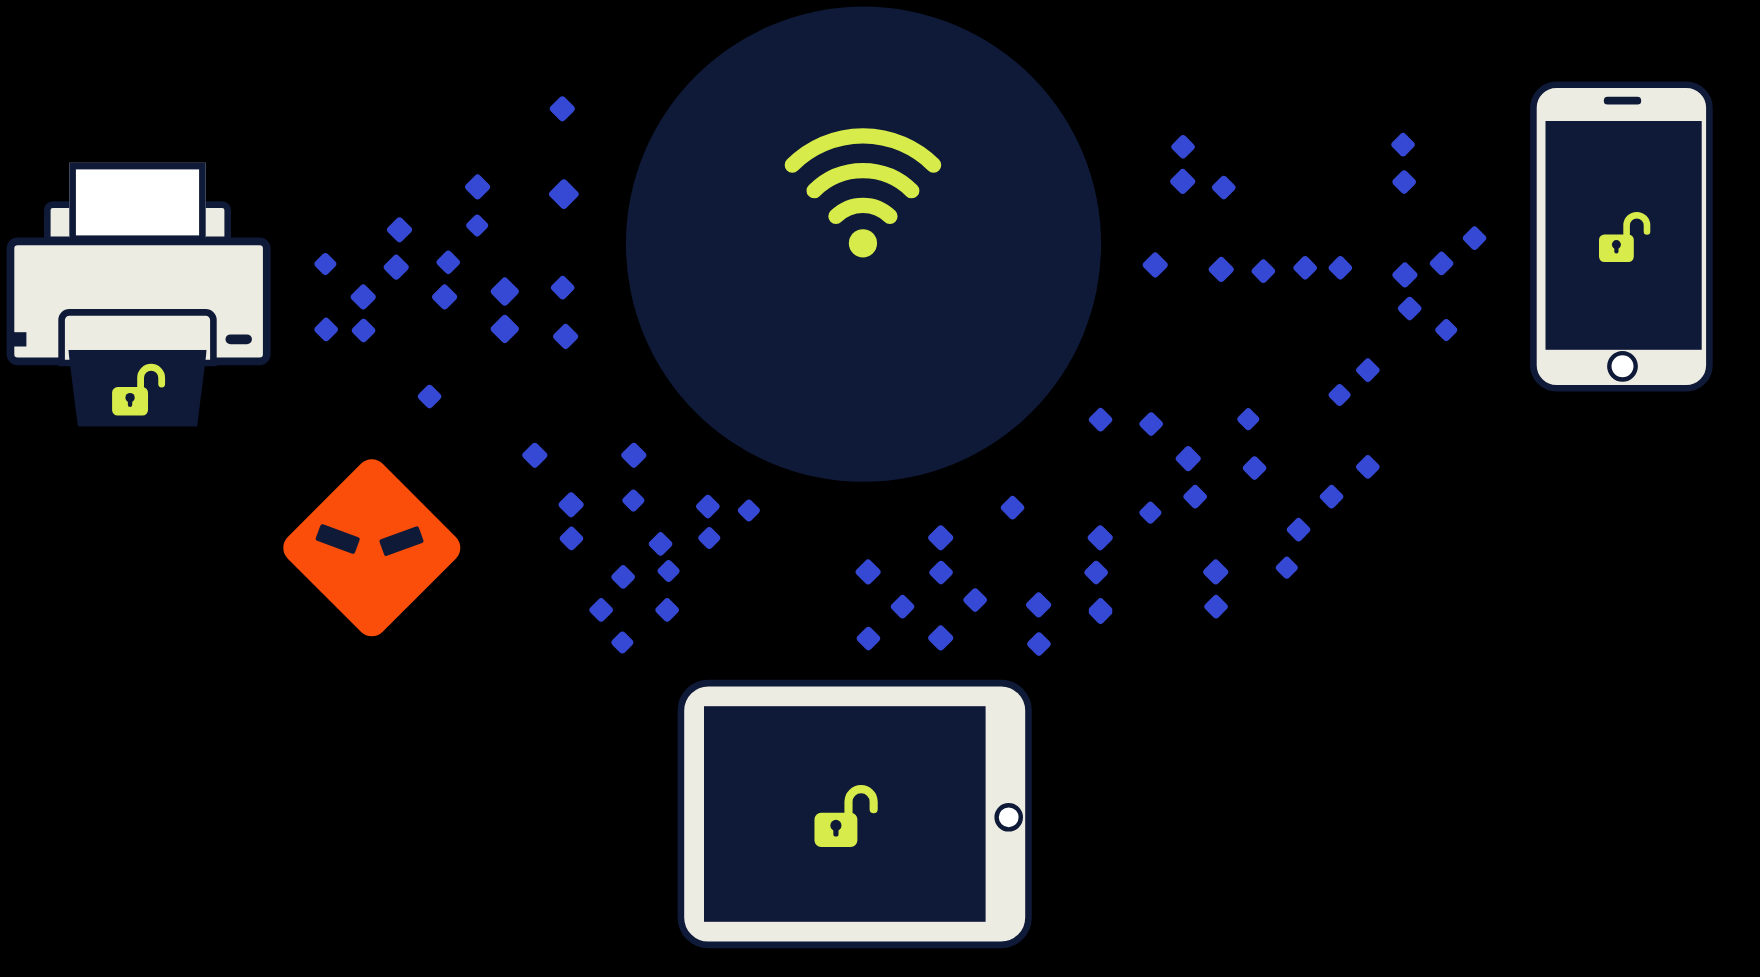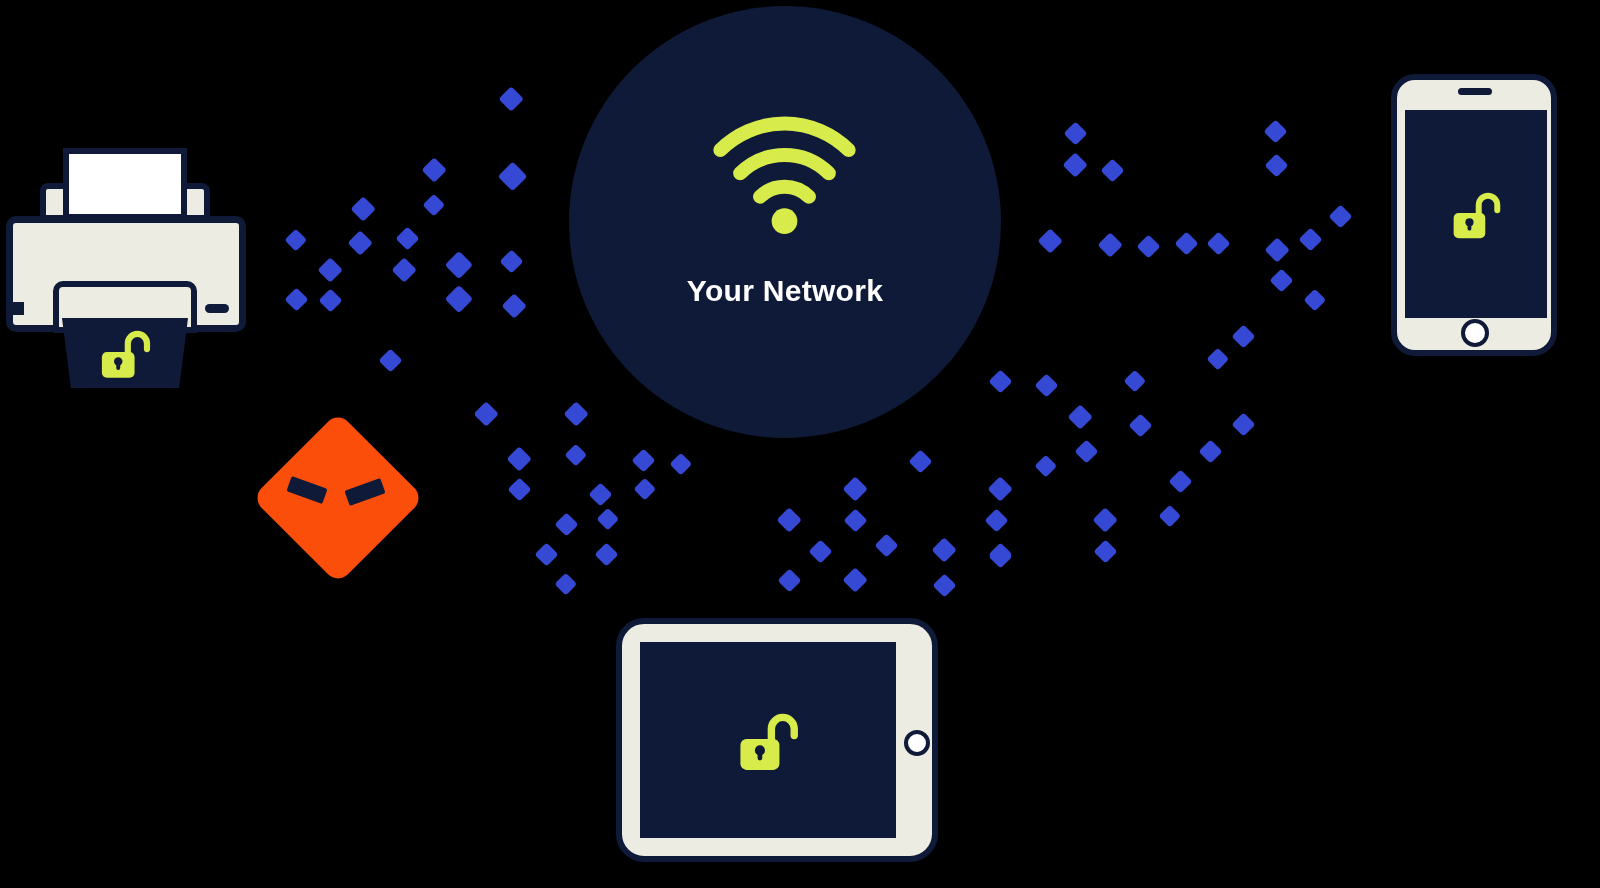--- a/index.html
+++ b/index.html
@@ -179,21 +179,20 @@
       <div class="diamond" style="left: 991.5px; top: 547.5px; width: 17px; height: 17px;"></div>
     </div>
 
   <div class="network-circle">
     <svg class="wifi" viewBox="0 0 150 120" aria-hidden="true">
       <path class="wifi-arc" d="M 20 42 A 78 78 0 0 1 130 42"></path>
       <path class="wifi-arc" d="M 37 62 A 54 54 0 0 1 113 62"></path>
       <path class="wifi-arc" d="M 54 82 A 30 30 0 0 1 96 82"></path>
       <circle class="wifi-dot" cx="75" cy="103" r="11"></circle>
     </svg>
-    <div class="network-label">Your Network</div>
   </div>
 
   <div class="printer">
     <div class="printer-tray"></div>
     <div class="printer-paper"></div>
     <div class="printer-body"></div>
     <div class="printer-slot"></div>
     <div class="printer-out">
       <svg viewBox="0 0 110 96" width="62" aria-hidden="true">
         <path class="lock-shackle" d="M 60 50 L 60 31 A 17 17 0 0 1 94 31 L 94 41"></path>

